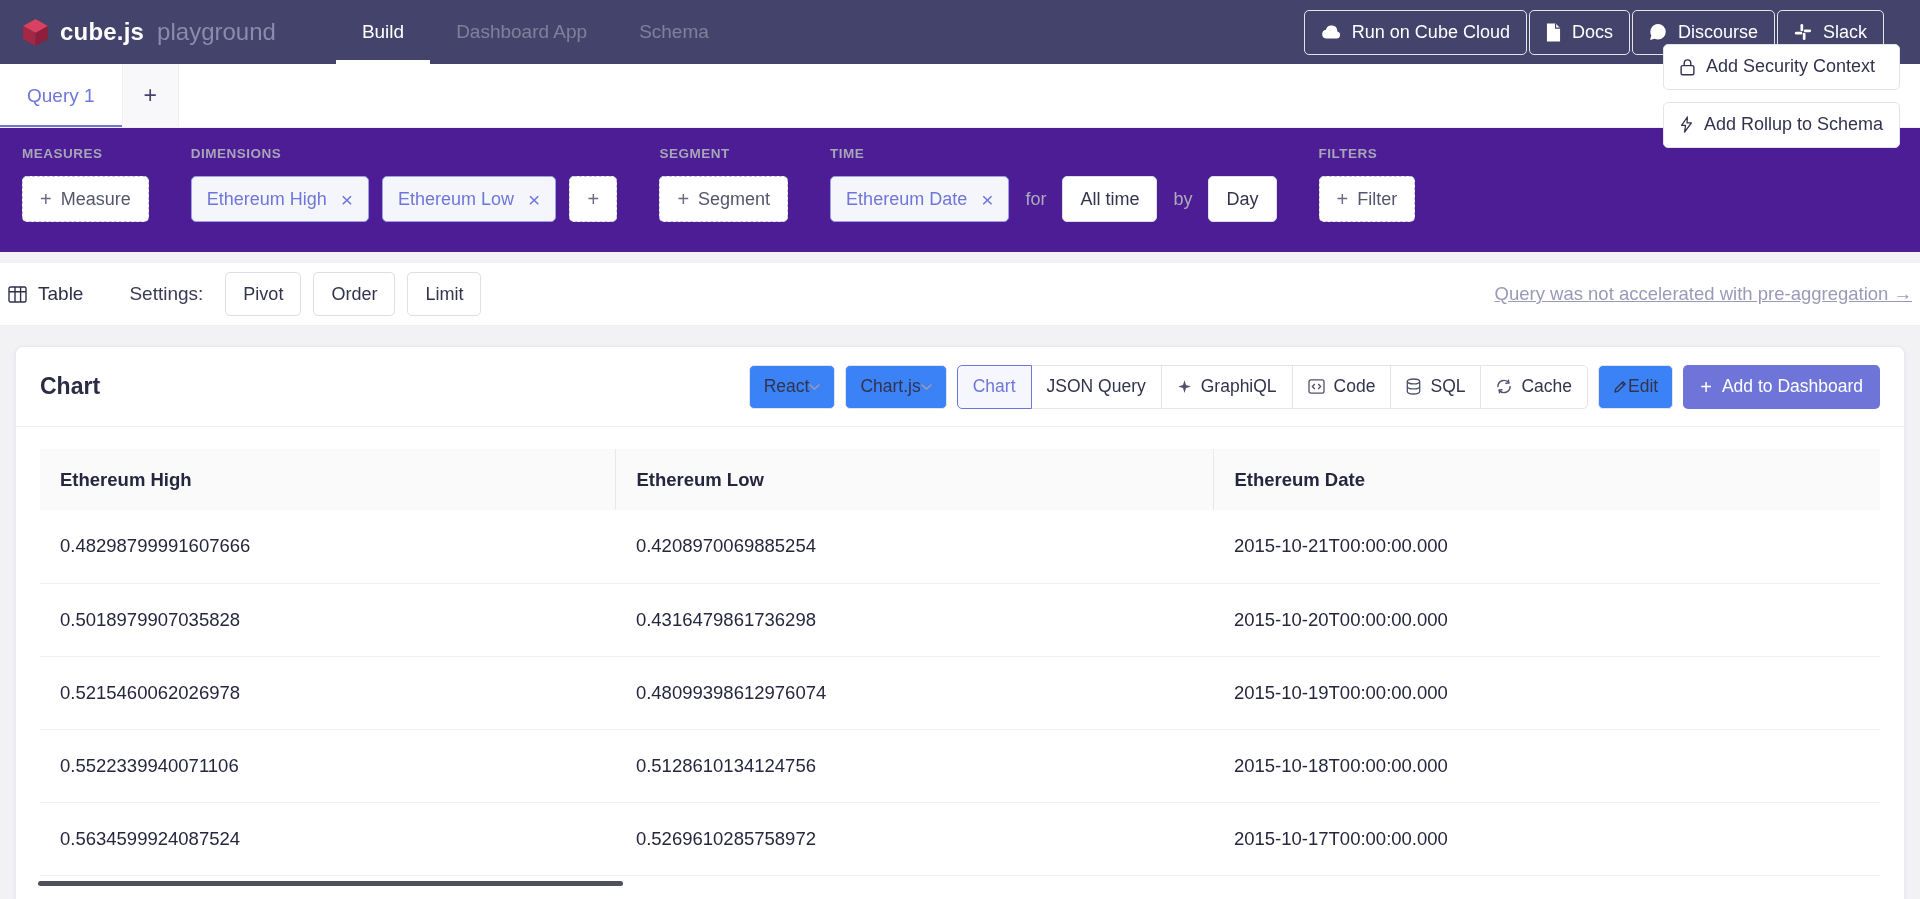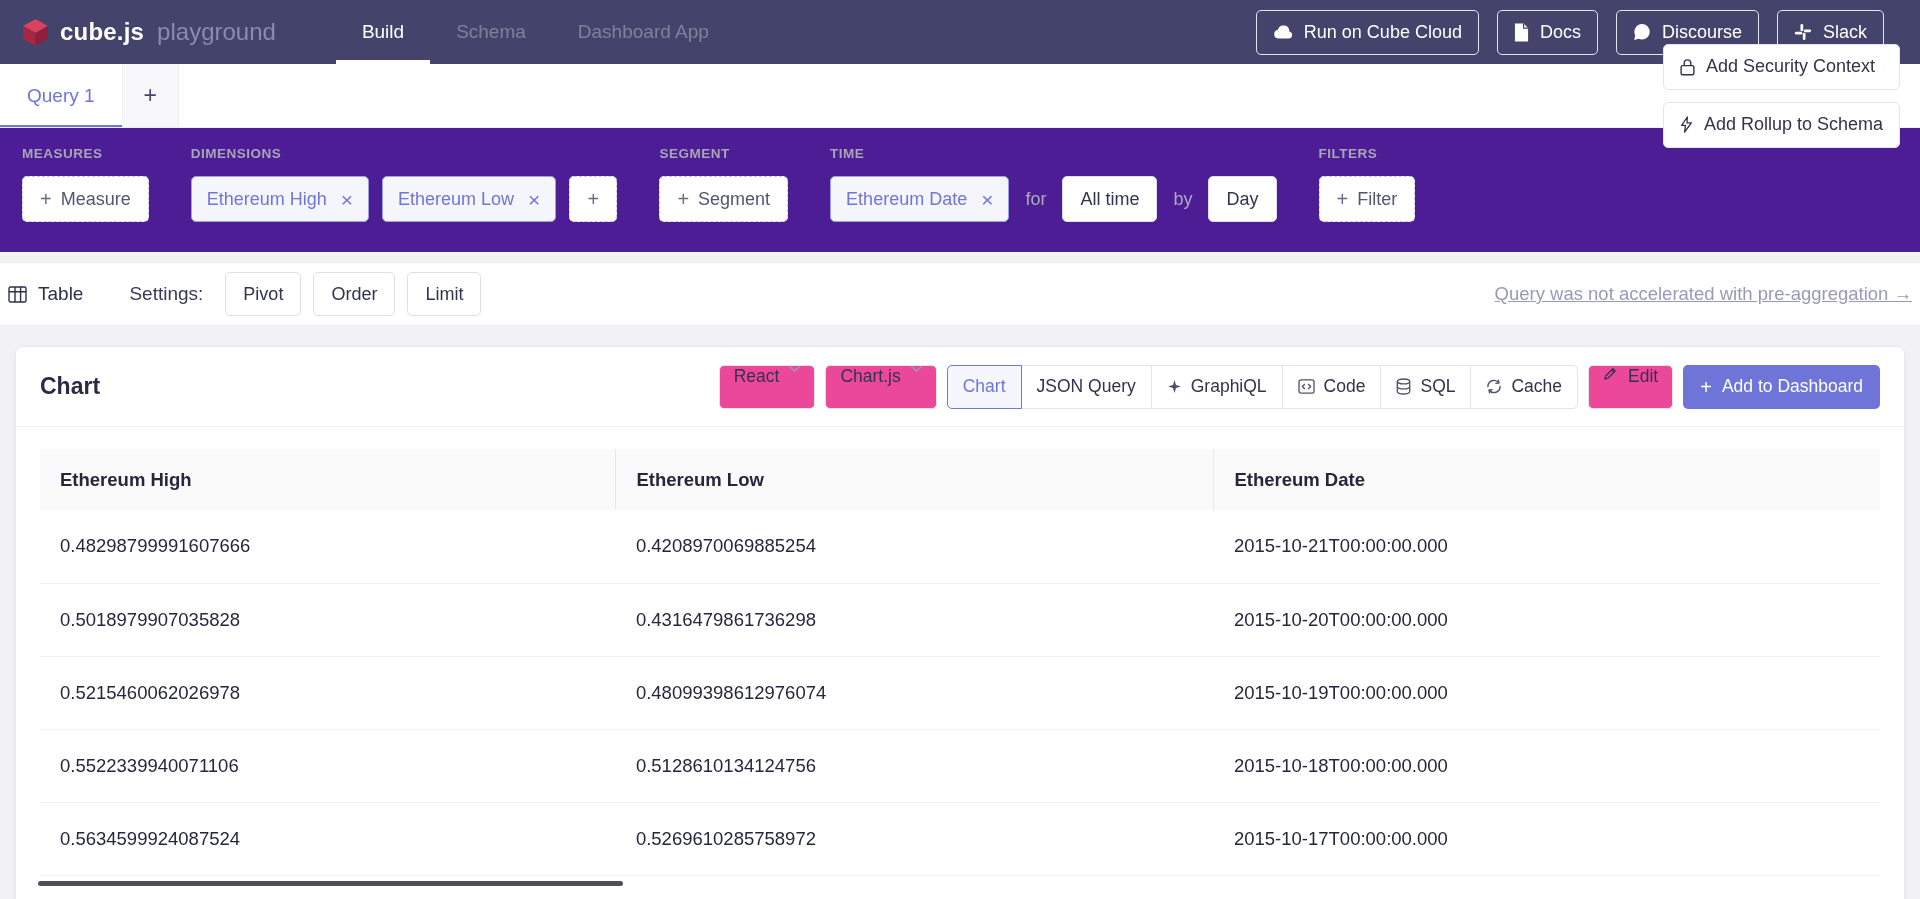--- a/index.html
+++ b/index.html
@@ -10,21 +10,21 @@
 
   
   .topbar{height:64px;background:#43436B;display:flex;align-items:stretch;padding:0 36px 0 22px;}
   .brand{display:flex;align-items:center;gap:11px;margin-right:60px;align-self:stretch;cursor:pointer;}
   .brand-name{color:#FFFFFF;font-size:24px;font-weight:700;letter-spacing:.2px;}
   .brand-suffix{color:#8B8BB0;font-size:24px;font-weight:400;margin-left:2px;}
   .nav-tabs{display:flex;align-items:stretch;}
   .nav-tab{display:flex;align-items:center;padding:0 26px;font-size:19px;font-weight:500;color:rgba(255,255,255,.32);position:relative;cursor:pointer;}
   .nav-tab.active{color:#FFFFFF;}
   .nav-tab.active::after{content:"";position:absolute;left:0;right:0;bottom:0;height:4px;background:#FFFFFF;}
-  .nav-actions{margin-left:auto;display:flex;align-items:flex-start;gap:18px;align-self:center;}
+  .nav-actions{margin-left:auto;display:flex;align-items:flex-start;gap:2px;align-self:center;}
   .nav-btn{display:flex;align-items:center;gap:11px;height:45px;padding:0 16px;border:1px solid rgba(255,255,255,.85);border-radius:5px;color:#FFFFFF;font-size:18px;}
 
   
   .query-tabs-row{background:#FFFFFF;display:flex;align-items:stretch;height:64px;border-bottom:1px solid #F0F0F3;padding-right:20px;}
   .query-tab{display:flex;align-items:center;padding:0 27px;font-size:19px;position:relative;cursor:pointer;color:#43436B;}
   .query-tab.active{color:#6F76D9;font-weight:500;}
   .query-tab.active::after{content:"";position:absolute;left:0;right:0;bottom:0;height:2px;background:#6F76D9;}
   .query-tab.add{background:#F8F8FA;border-left:1px solid #F0F0F3;border-right:1px solid #F0F0F3;font-size:23px;padding:0 21px;color:#43436B;}
   .tab-actions{margin-left:auto;display:flex;gap:12px;align-self:center;flex-direction:column;}
   .light-btn{display:flex;align-items:center;gap:11px;height:46px;padding:0 16px;background:#FFFFFF;border:1px solid #E4E4EA;border-radius:5px;font-size:18px;color:#33334E;}
@@ -47,21 +47,21 @@
   .settings-label{margin-left:46px;font-size:19px;color:#3A3A55;}
   .settings-btns{display:flex;gap:12px;margin-left:22px;}
   .settings-btns .plain-btn{height:44px;}
   .preagg-link{margin-left:auto;font-size:18.5px;color:#9A9AB8;text-decoration:underline;cursor:pointer;}
 
   
   .card{margin:20px 15px 0;background:#FFFFFF;border:1px solid #E9E9EE;border-radius:8px;box-shadow:0 1px 4px rgba(67,67,107,.05);height:620px;position:relative;overflow:hidden;}
   .card-header{display:flex;align-items:center;padding:12px 24px;height:80px;border-bottom:1px solid #EFEFF2;}
   .card-title{font-size:23px;font-weight:600;color:#2B2B45;}
   .controls{margin-left:auto;display:flex;align-items:center;gap:10px;}
-  .select-btn{display:flex;gap:10px;height:44px;padding:0 14px;border:1px solid #E4E4EA;border-radius:5px;background:#ec4899;font-size:17.5px;color:#33334E;}
+  .select-btn{display:flex;align-items:center;height:44px;padding:0 14px;border:1px solid #E4E4EA;border-radius:5px;background:#3b82f6;font-size:17.5px;color:#33334E;}
   .chev{color:#9C9CB0;}
   .segmented{display:flex;}
   .seg{display:flex;align-items:center;gap:9px;height:44px;padding:0 15px;border:1px solid #E4E4EA;margin-left:-1px;background:#FFFFFF;font-size:17.5px;color:#33334E;position:relative;}
   .seg:first-child{border-radius:5px 0 0 5px;margin-left:0;}
   .seg:last-child{border-radius:0 5px 5px 0;}
   .seg.active{color:#6F76D9;border-color:#6F76D9;background:#F5F6FE;z-index:1;}
   .seg svg{color:#51516C;}
   .primary-btn{display:flex;align-items:center;gap:10px;height:44px;padding:0 17px;border-radius:5px;background:#6E74D8;color:#FFFFFF;font-size:17.5px;}
   .primary-btn .plus-glyph{color:#FFFFFF;}
 
@@ -82,22 +82,22 @@
     <svg viewBox="0 0 26 28" width="27" height="29">
       <path d="M13 1 25 7.8 13 14.6 1 7.8Z" fill="#D8415F"></path>
       <path d="M1 7.8 13 14.6V27L1 20.2Z" fill="#A62646"></path>
       <path d="M25 7.8 13 14.6V27l12-6.8Z" fill="#8C1F3C"></path>
     </svg>
     <span class="brand-name">cube.js</span>
     <span class="brand-suffix">playground</span>
   </div>
   <nav class="nav-tabs">
     <div class="nav-tab active">Build</div>
+    <div class="nav-tab">Dashboard App</div>
     <div class="nav-tab">Schema</div>
-    <div class="nav-tab">Dashboard App</div>
   </nav>
   <div class="nav-actions">
     <button class="nav-btn">
       <svg viewBox="0 0 20 14" width="20" height="14" fill="currentColor">
           <path d="M5 13.5h10.6a3.6 3.6 0 0 0 .7-7.1A5.8 5.8 0 0 0 4.9 4.8 4.4 4.4 0 0 0 5 13.5z"></path>
         </svg>
       <span>Run on Cube Cloud</span>
     </button>
     <button class="nav-btn">
       <svg viewBox="0 0 16 20" width="15" height="19">

